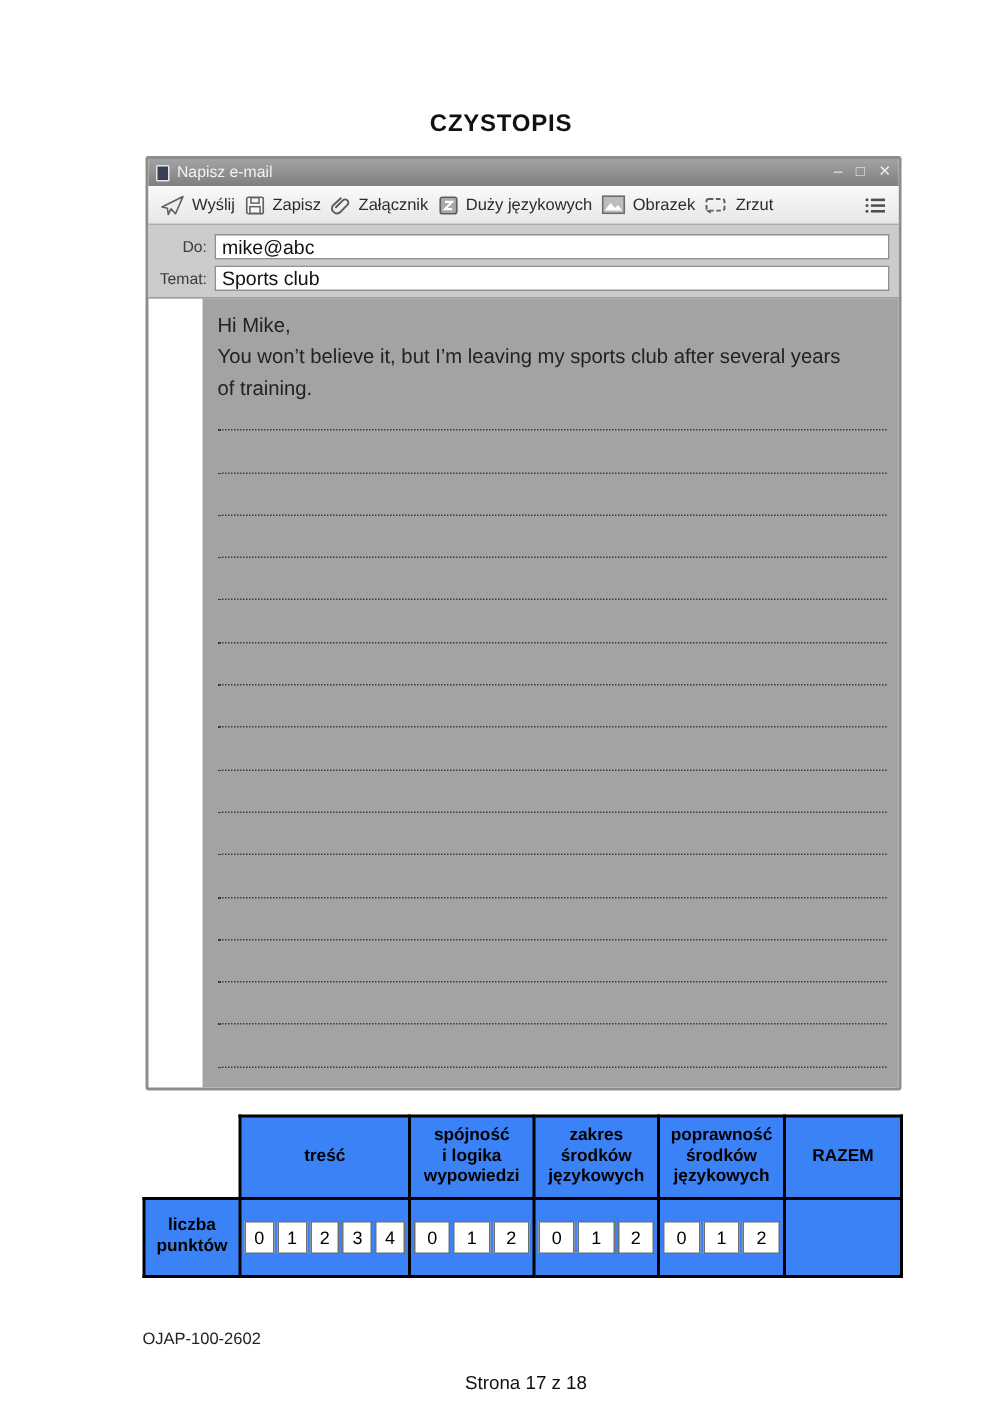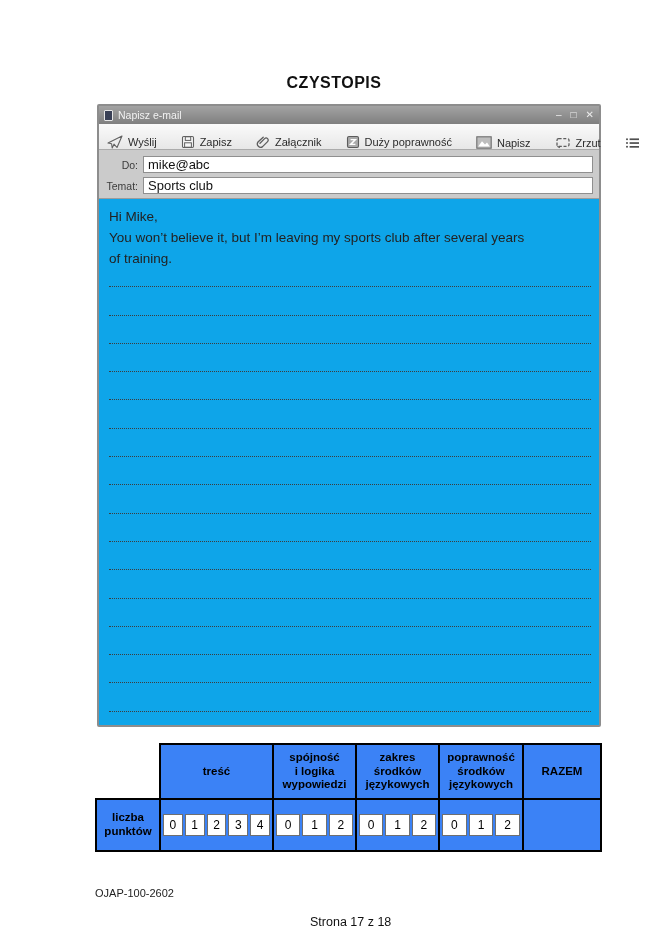--- a/index.html
+++ b/index.html
@@ -18,35 +18,35 @@
 
   .titlebar { height:18px; background:linear-gradient(#a3a3a3,#7f7f7f);
               display:flex; align-items:center; padding:0 5px; flex:0 0 auto; }
   .titlebar .doc-ic { width:9px; height:11px; background:#394056; border:1px solid #e6e6e6;
                       border-radius:1px; margin-right:5px; }
   .titlebar .wtitle { color:#f2f2f2; font-size:10.5px; flex:1; }
   .winctl { display:flex; gap:9px; align-items:center; }
   .winctl span { color:#ececec; font-size:10px; line-height:10px; cursor:default; }
 
   .toolbar { height:26px; background:linear-gradient(#fafafa,#e7e7e7);
-             border-bottom:1px solid #ababab; display:flex; align-items:flex-end;
-             padding:0 8px; gap:24px; flex:0 0 auto; }
+             border-bottom:1px solid #ababab; display:flex; align-items:center;
+             padding:0 8px; gap:6px; flex:0 0 auto; }
   .tbtn { display:flex; align-items:center; gap:5px; font-size:11px; color:#2b2b2b;
           cursor:default; white-space:nowrap; }
   .tbtn svg { display:block; }
   .menu-ic { margin-left:auto; }
 
   .fields { height:49px; background:#cbcbcb; border-bottom:1px solid #9c9c9c;
             padding:6px 6px 6px 0; display:flex; flex-direction:column; gap:4px; flex:0 0 auto;justify-content:space-between; }
   .frow { display:flex; align-items:center; }
   .flabel { width:44px; text-align:right; font-size:10.5px; color:#3c3c3c; padding-right:5px; }
   .frow input { flex:1; height:17px; border:1px solid #8f8f8f; background:#fff;
                 font-family:"Liberation Sans",sans-serif; font-size:13px; padding:0 4px; color:#111; }
 
-  .mailbody { position:relative; flex:1; background:#0ea5e9; }
+  .mailbody { position:relative; flex:1; background:#a3a3a3;margin-left:36px; }
   .message { padding:7px 10px 0 10px; font-size:13.5px; line-height:21px; color:#222;
              white-space:pre-line; }
   .wlines { position:absolute; left:10px; right:8px; top:60px; }
   .wline { height:28.3px; border-bottom:1px dotted #3d3d3d; }
 
   
   .score-table { position:absolute; left:95px; top:743px; border-collapse:collapse;
                  table-layout:fixed; width:505px; }
   .score-table td { border:2px solid #000; text-align:center; vertical-align:middle;
                     font-size:11.5px; font-weight:bold; line-height:1.2; color:#000;
@@ -112,31 +112,31 @@
         <span>Załącznik</span>
       </span>
 
       <span class="tbtn">
         <span>
             <svg width="14" height="14" viewBox="0 0 14 14">
               <rect x="1.5" y="1.5" width="11" height="11" rx="1.5" fill="#a9a9a9" stroke="#5c5c5c" stroke-width="1.1"></rect>
               <path d="M4.6 4.6 h4.8 l-4.8 4.8 h4.8" fill="none" stroke="#ffffff" stroke-width="1.4"></path>
             </svg>
           </span>
-        <span>Duży poprawność</span>
+        <span>Duży językowych</span>
       </span>
 
       <span class="tbtn">
         <span>
             <svg width="16" height="13" viewBox="0 0 16 13">
               <rect x="0.8" y="0.8" width="14.4" height="11.4" fill="#bdbdbd" stroke="#6d6d6d" stroke-width="1.1"></rect>
               <path d="M2.2 10.4 L6 5.2 L9 8.6 L11 6.6 L13.8 10.4 Z" fill="#ffffff"></path>
             </svg>
           </span>
-        <span>Napisz</span>
+        <span>Obrazek</span>
       </span>
 
       <span class="tbtn">
         <span>
             <svg width="16" height="13" viewBox="0 0 16 13">
               <rect x="2" y="2.6" width="12" height="7.8" rx="1.6" fill="none" stroke="#5d5d5d" stroke-width="1.3" stroke-dasharray="3 1.7"></rect>
               <path d="M2.4 10.2 l2.4 1.6" stroke="#5d5d5d" stroke-width="1.2" fill="none"></path>
             </svg>
           </span>
         <span>Zrzut</span>

